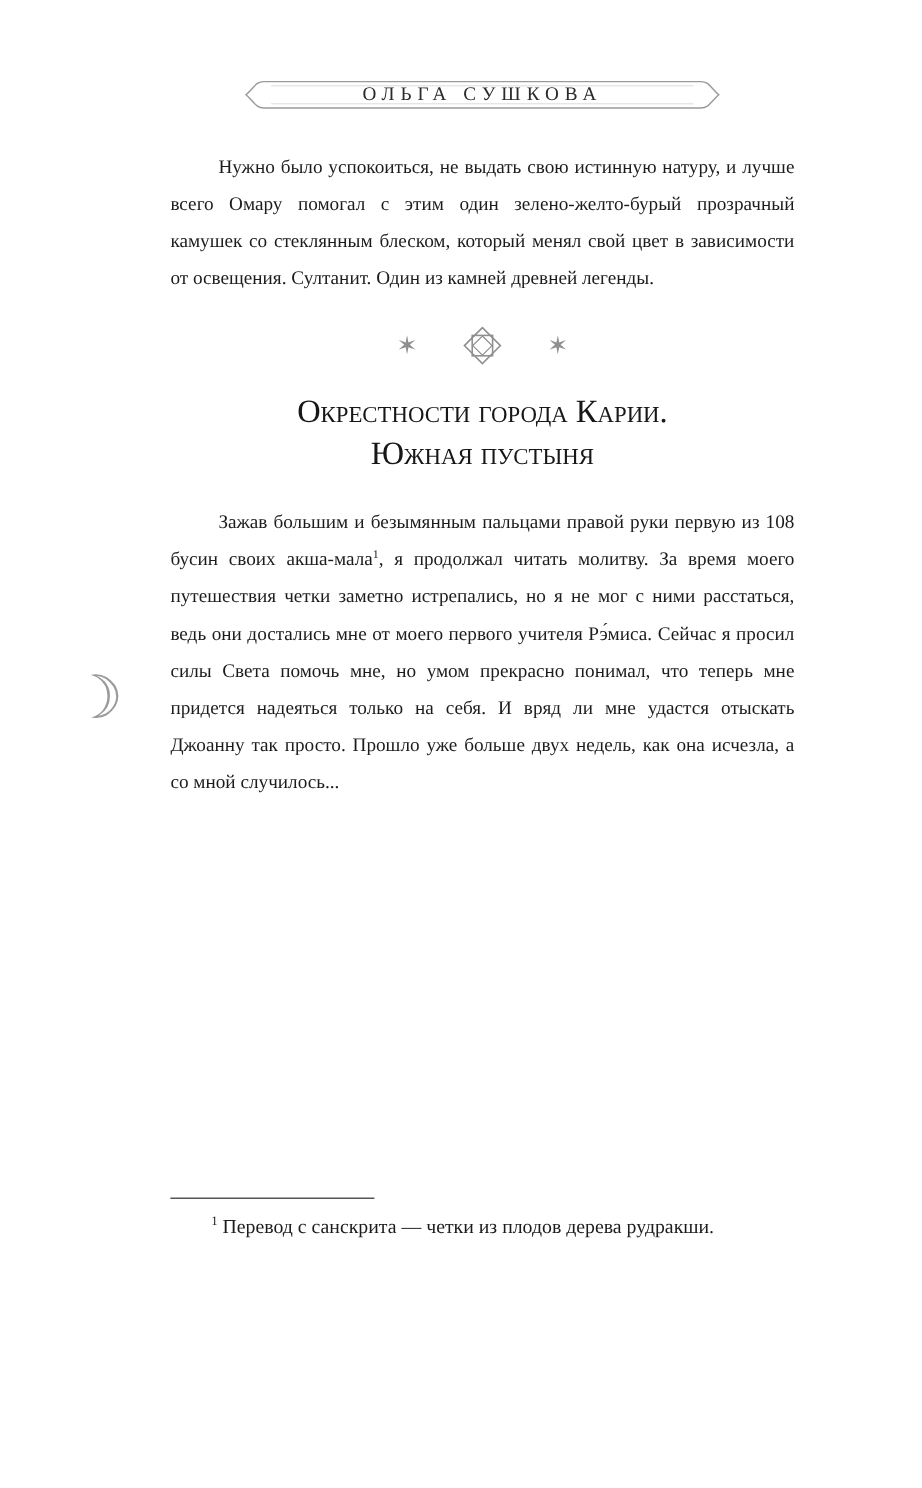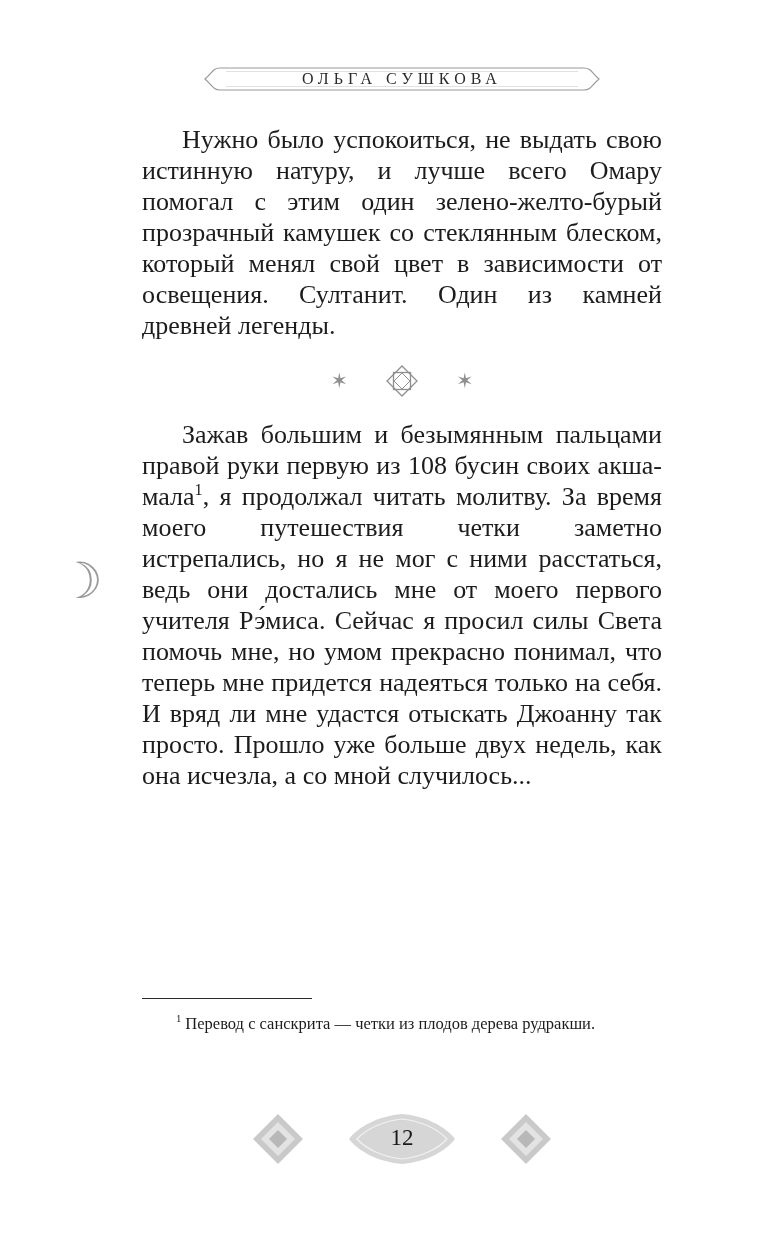--- a/index.html
+++ b/index.html
@@ -39,21 +39,21 @@
     left: 50%; top: 50%;
     transform: translate(-50%, -50%);
     font-size: 16px;
     letter-spacing: 5px;
     color: #2a2a2a;
     white-space: nowrap;
   }
   
   p.body {
     margin: 0;
-    font-size: 26px;
+    font-size: 16px;
     line-height: 31px;
     text-align: justify;
     text-indent: 40px;
   }
   sup.fn-ref {
     font-size: 0.62em;
     vertical-align: super;
     line-height: 0;
   }
   
@@ -164,45 +164,30 @@
     <div class="separator">
       <span class="sep-star">✶</span>
       <svg width="36" height="36" viewBox="0 0 36 36" aria-hidden="true">
         <path d="M18 3 L33 18 L18 33 L3 18 Z" fill="none" stroke="#8f8f8f" stroke-width="1.3"></path>
         <rect x="9.5" y="9.5" width="17" height="17" fill="none" stroke="#8f8f8f" stroke-width="1.3"></rect>
         <path d="M18 10 L26 18 L18 26 L10 18 Z" fill="none" stroke="#8f8f8f" stroke-width="1"></path>
       </svg>
       <span class="sep-star">✶</span>
     </div>
 
+    <h2 class="chapter">
+      <div>Окрестности города Карии.</div>
+      <div>Южная пустыня</div>
+    </h2>
 
     <p class="body"><span>Зажав большим и безымянным пальцами правой руки первую из 108 бусин своих акша-мала</span><sup class="fn-ref">1</sup><span>, я продолжал читать молитву. За время моего путешествия четки заметно истрепались, но я не мог с ними расстаться, ведь они достались мне от моего первого учителя Рэ́миса. Сейчас я просил силы Света помочь мне, но умом прекрасно понимал, что теперь мне придется надеяться только на себя. И вряд ли мне удастся отыскать Джоанну так просто. Прошло уже больше двух недель, как она исчезла, а со мной случилось...</span></p>
 
 
 
   </div>
 
   <div class="footnote">
     <div class="footnote-rule"></div>
     <p><sup>1</sup><span>Перевод с санскрита — четки из плодов дерева рудракши.</span></p>
   </div>
 
-  <div class="footer">
-    <svg width="54" height="54" viewBox="0 0 54 54" aria-hidden="true">
-      <path d="M27 2 L52 27 L27 52 L2 27 Z" fill="#c9c9c9"></path>
-      <path d="M27 10 L44 27 L27 44 L10 27 Z" fill="#e3e3e3"></path>
-      <path d="M27 18 L36 27 L27 36 L18 27 Z" fill="#b8b8b8"></path>
-    </svg>
-    <div class="medallion">
-      <svg viewBox="0 0 110 54" aria-hidden="true">
-        <path d="M55 2 C78 4 98 14 108 27 C98 40 78 50 55 52 C32 50 12 40 2 27 C12 14 32 4 55 2 Z" fill="#d6d6d6"></path>
-        <path d="M55 7 C74 9 91 17 100 27 C91 37 74 45 55 47 C36 45 19 37 10 27 C19 17 36 9 55 7 Z" fill="none" stroke="#f2f2f2" stroke-width="1.2"></path>
-      </svg>
-      <span class="page-number">12</span>
-    </div>
-    <svg width="54" height="54" viewBox="0 0 54 54" aria-hidden="true">
-      <path d="M27 2 L52 27 L27 52 L2 27 Z" fill="#c9c9c9"></path>
-      <path d="M27 10 L44 27 L27 44 L10 27 Z" fill="#e3e3e3"></path>
-      <path d="M27 18 L36 27 L27 36 L18 27 Z" fill="#b8b8b8"></path>
-    </svg>
-  </div>
 
 </div>
 
 </body></html>

